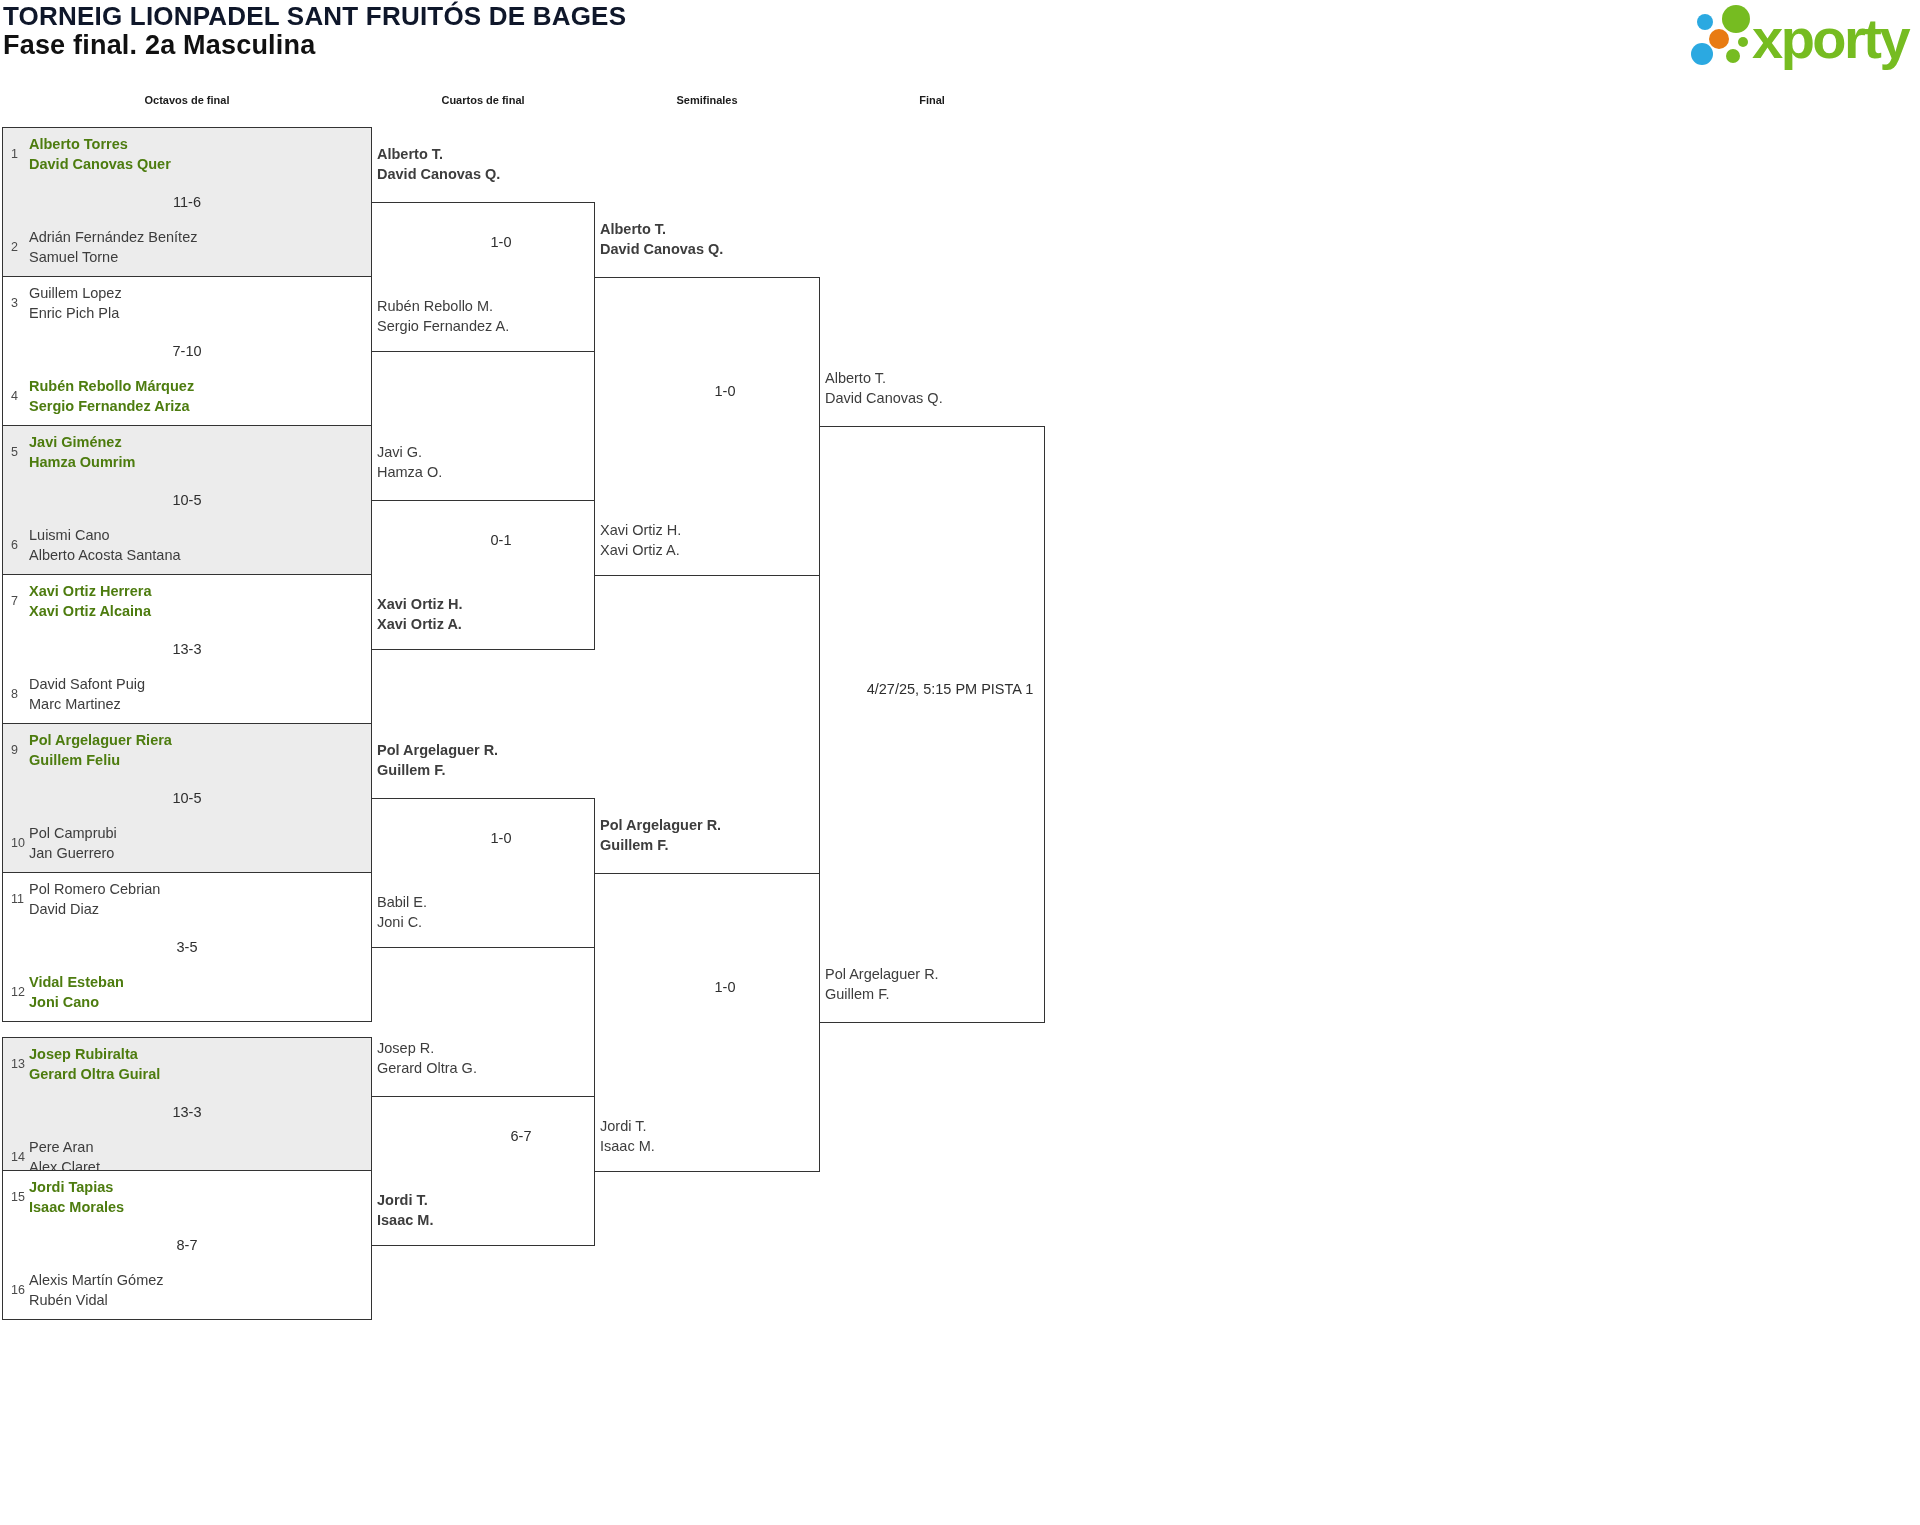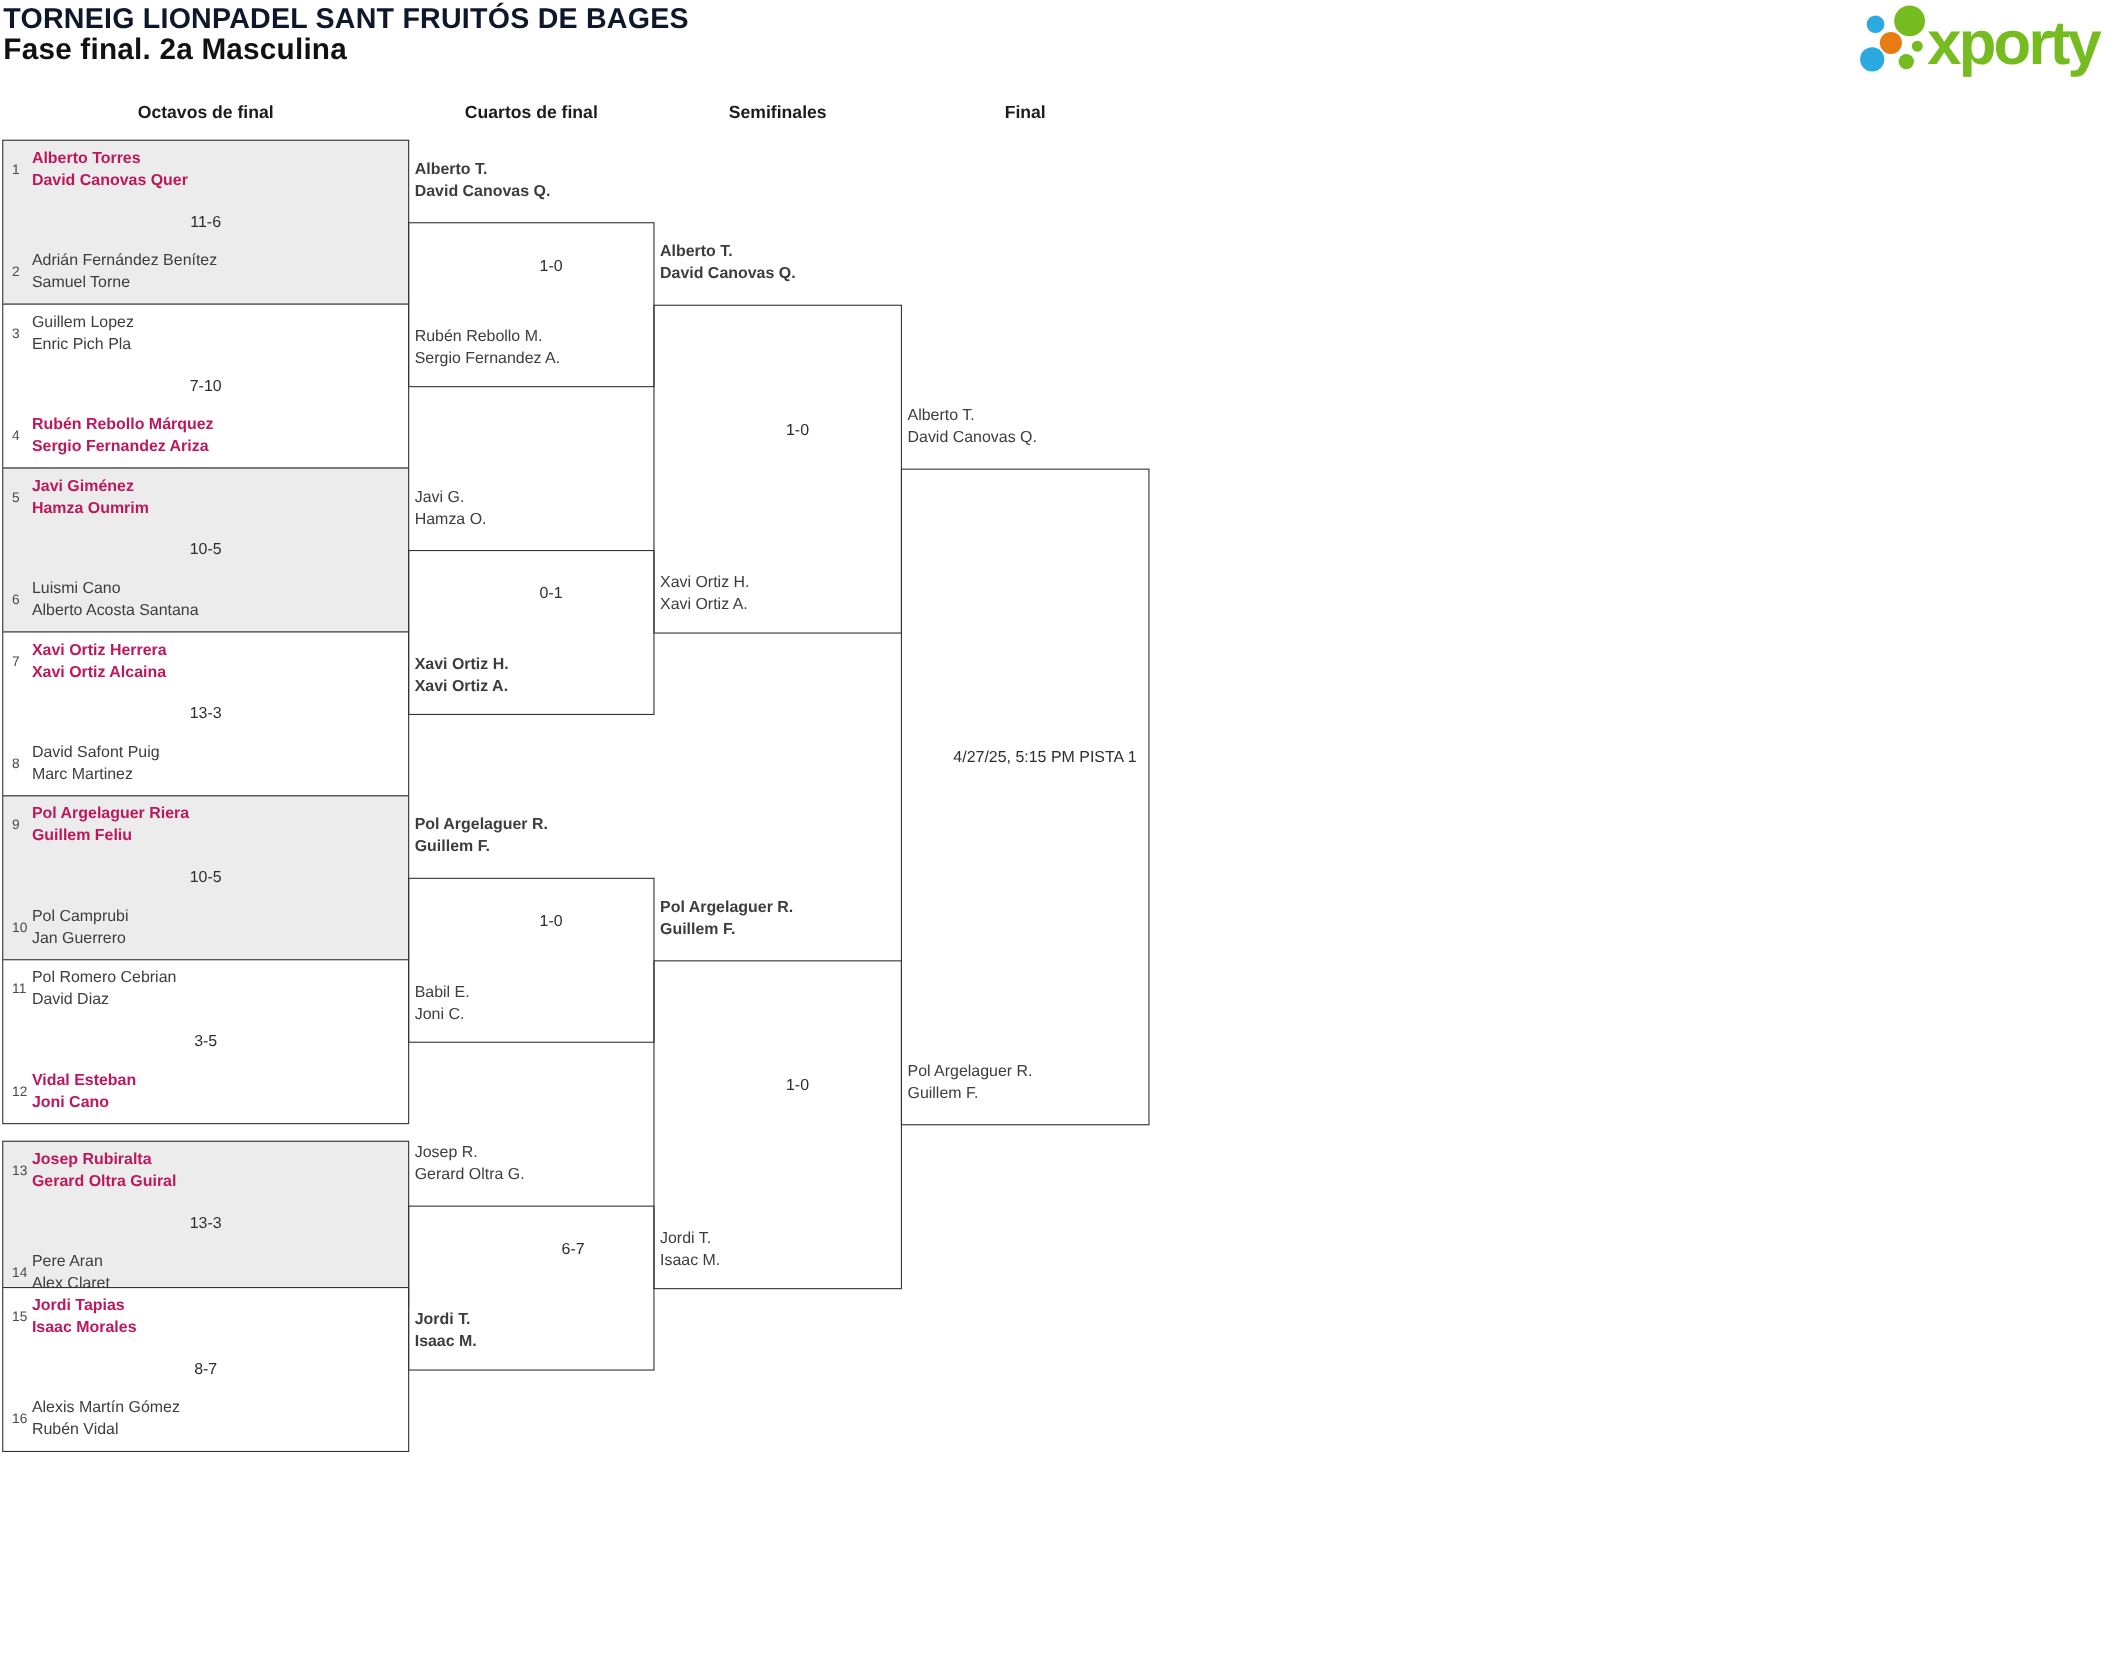--- a/index.html
+++ b/index.html
@@ -27,39 +27,39 @@
     font-size:56px; font-weight:bold; letter-spacing:-2.5px;
     line-height:60px; color:#76BC21; white-space:nowrap;
   }
   .dot { position:absolute; border-radius:50%; }
   .dot.green  { background:#76BC21; }
   .dot.blue   { background:#2BA9E1; }
   .dot.orange { background:#E87B13; }
   
   .rh {
     position:absolute; top:94px; text-align:center;
-    font-size:16px; font-weight:bold; color:#1b1b1b;
+    font-size:11px; font-weight:bold; color:#1b1b1b;
   }
   
   .octavos { position:absolute; left:2px; top:127px; width:370px; height:1194px; }
   .o-match {
     position:absolute; left:0; width:370px; height:150px;
     border:1px solid #333; background:#fff;
   }
   .o-match.gray { background:#ececec; }
   .o-team { position:absolute; left:4px; right:8px; display:flex; align-items:center; }
   .o-team-top { top:7px; }
   .o-team-bot { bottom:9px; }
   .seed {
     width:22px; flex:0 0 22px; padding-left:4px;
     font-size:12.5px; color:#4a4a4a; line-height:15px;
   }
   .names { font-size:14.5px; line-height:19.5px; color:#3d3d3d; }
   .names .l { display:block; white-space:nowrap; }
-  .win { font-weight:bold; color:#be185d; }
+  .win { font-weight:bold; color:#4d7c0f; }
   .o-score {
     position:absolute; left:0; right:0; top:50%;
     transform:translateY(-50%); text-align:center;
     font-size:14.5px; color:#2e2e2e;
   }
   
   .rbox  { position:absolute; border:1px solid #333; background:transparent; }
   .rname { position:absolute; font-size:14.5px; line-height:19.5px; color:#3d3d3d; }
   .rname .l { display:block; white-space:nowrap; }
   .rscore {

